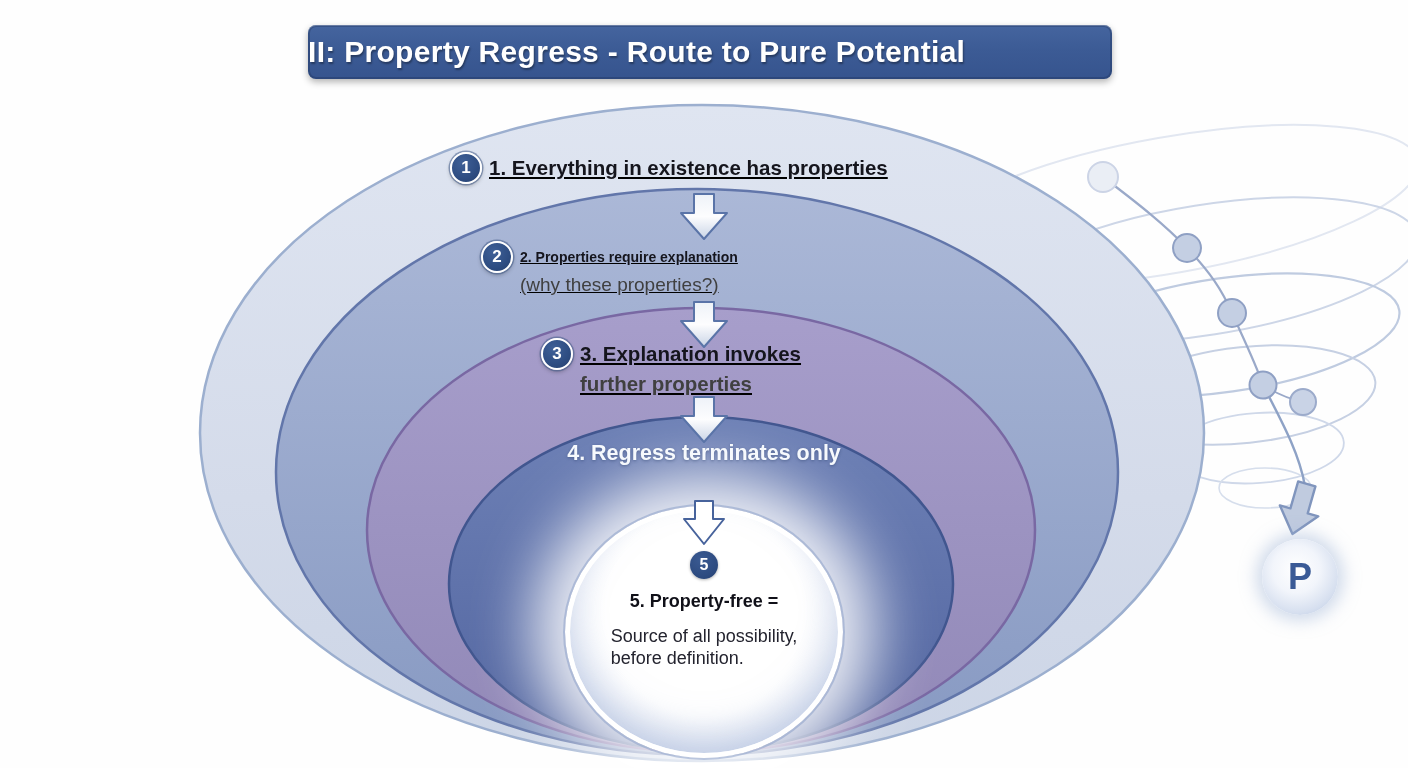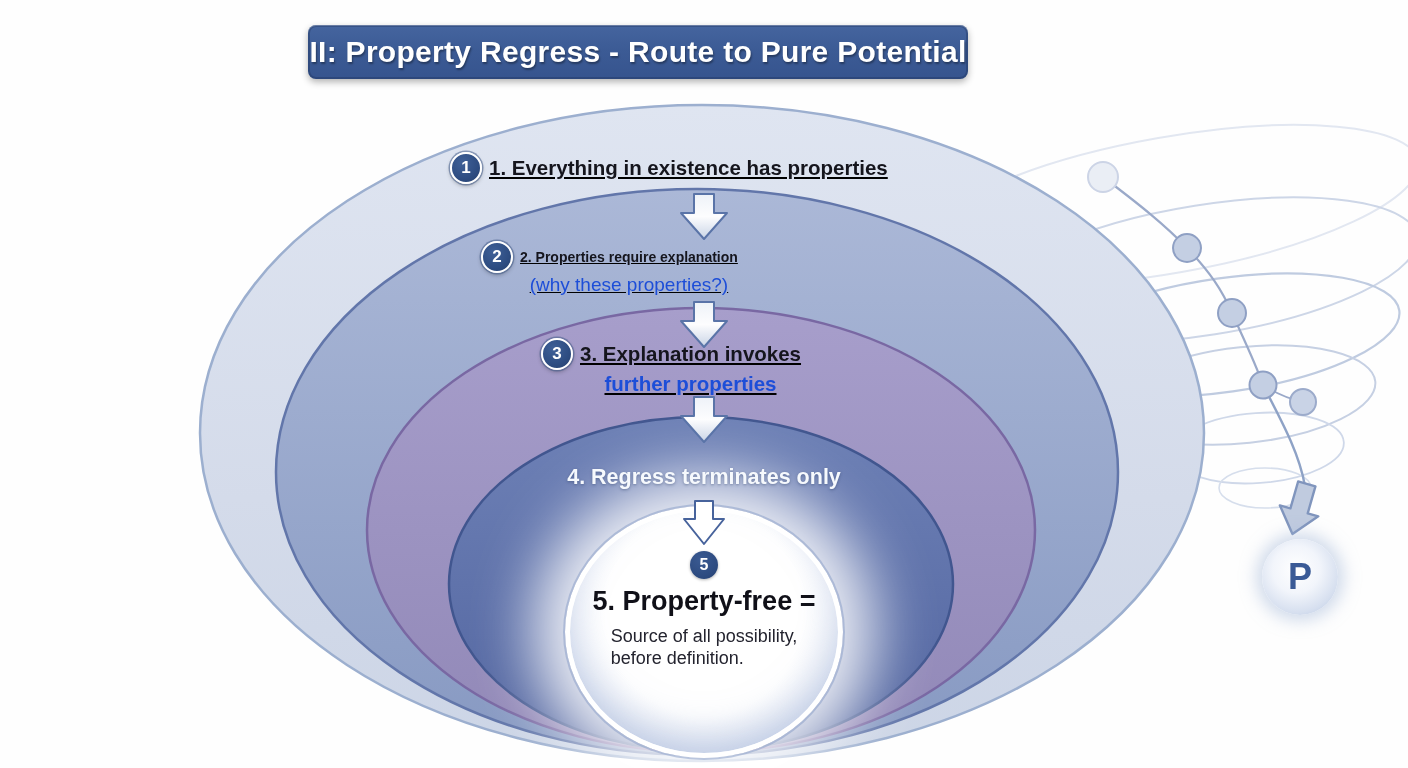--- a/index.html
+++ b/index.html
@@ -4,47 +4,47 @@
 <style>
   html,body{margin:0;padding:0;}
   body{
     width:1408px;height:768px;position:relative;overflow:hidden;
     background:#fefefe;
     font-family:"Liberation Sans", sans-serif;
   }
   .layer{position:absolute;inset:0;}
   
   .title-banner{
-    position:absolute;left:308px;top:25px;width:660px;height:54px;
+    position:absolute;left:308px;top:25px;width:804px;height:54px;
     background:linear-gradient(180deg,#45659f 0%,#3c5b95 45%,#36548e 100%);
     border-radius:8px;
     box-shadow:inset 0 1px 0 rgba(255,255,255,.25), inset 0 0 0 2px rgba(28,48,88,.35), 0 3px 7px rgba(0,0,0,.30);
-    display:flex;align-items:center;justify-content:center;
+    display:flex;align-items:center;justify-content:flex-start;
     z-index:6;
   }
   .title-banner span{
     color:#ffffff;font-weight:bold;font-size:30px;letter-spacing:.3px;
     text-shadow:1px 2px 2px rgba(0,0,0,.35);white-space:nowrap;
   }
   
   .step{position:absolute;display:flex;align-items:flex-start;z-index:5;}
   .badge{
     width:32px;height:32px;border-radius:50%;flex:0 0 32px;
     background:radial-gradient(circle at 38% 32%,#3f6097 0%,#2e4d82 60%,#253f6d 100%);
     color:#fff;font-weight:bold;font-size:17px;
     display:flex;align-items:center;justify-content:center;
     border:2.5px solid #ffffff;
     box-shadow:0 0 0 1.5px rgba(70,95,140,.55), 0 2px 4px rgba(0,0,0,.28);
     box-sizing:border-box;
   }
   .step-text{margin-left:7px;text-decoration:underline;}
   .step-line1{font-weight:bold;font-size:20.5px;color:#15151d;line-height:32px;white-space:nowrap;}
-  .step-line2{font-size:19px;color:#1d4ed8;line-height:24px;text-align:center;white-space:nowrap;}
+  .step-line2{font-size:19px;color:#404040;line-height:24px;white-space:nowrap;}
   .step-line2.bold{font-weight:bold;font-size:20.5px;line-height:27px;}
-  .step4{flex-direction:column;align-items:center;left:704px;top:464px;transform:translateX(-50%);}
+  .step4{flex-direction:column;align-items:center;left:704px;top:440px;transform:translateX(-50%);}
   .step4 .w1,.step4 .w2{
     color:#f6f9fd;font-weight:bold;font-size:21.5px;line-height:27px;white-space:nowrap;
     text-shadow:0 1px 3px rgba(35,55,95,.45);
   }
   
   .arrow{position:absolute;z-index:5;}
   
   .inner-core{
     position:absolute;left:565px;top:506px;width:278px;height:252px;
     border-radius:50%;box-sizing:border-box;
@@ -56,21 +56,21 @@
     display:flex;flex-direction:column;align-items:center;
     padding-top:40px;z-index:4;
   }
   .badge5{
     width:28px;height:28px;border-radius:50%;
     background:radial-gradient(circle at 38% 32%,#3a5a92 0%,#2d4b80 65%,#243e6c 100%);
     color:#fff;font-weight:bold;font-size:16px;
     display:flex;align-items:center;justify-content:center;
     box-shadow:0 1px 3px rgba(0,0,0,.3);
   }
-  .core-title{font-weight:bold;font-size:27px;line-height:30px;color:#101018;text-align:center;margin-top:7px;white-space:nowrap;}
+  .core-title{font-weight:bold;font-size:18px;line-height:30px;color:#101018;text-align:center;margin-top:7px;white-space:nowrap;}
   .core-sub{font-size:18px;line-height:22px;color:#23232e;text-align:left;margin-top:9px;white-space:nowrap;}
   
   .p-node{
     position:absolute;left:1262px;top:539px;width:76px;height:76px;border-radius:50%;
     background:radial-gradient(circle at 45% 40%,#ffffff 0%,#f2f5fb 38%,#d6dfef 70%,#aebfdd 100%);
     box-shadow:0 0 16px 6px rgba(165,185,218,.5);
     display:flex;align-items:center;justify-content:center;
     z-index:5;
   }
   .p-node span{color:#3a5a96;font-weight:bold;font-size:36px;}

